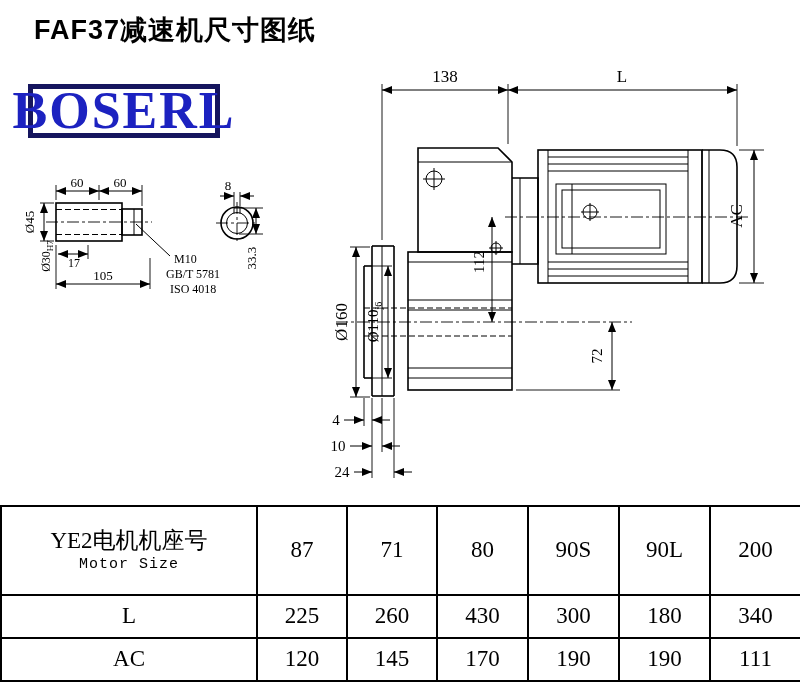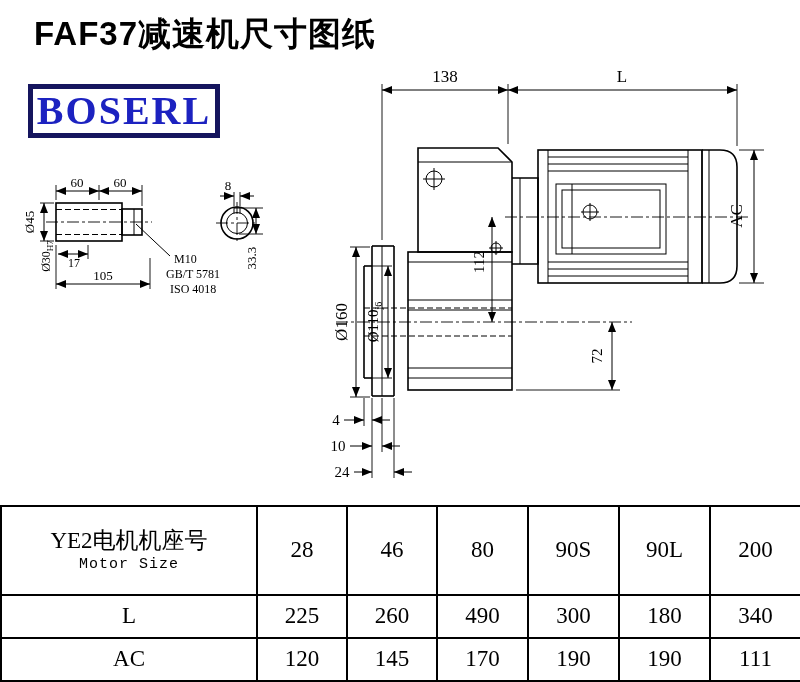--- a/index.html
+++ b/index.html
@@ -1,22 +1,22 @@
 <!DOCTYPE html>
 <html><head>
 <meta charset="utf-8">
 <style>
   html,body { margin:0; padding:0; background:#fff; }
   .page { position:relative; width:800px; height:682px; background:#ffffff; overflow:hidden;
           font-family:"Liberation Sans", sans-serif; }
-  .title { position:absolute; left:34px; top:12px; font-size:33px; font-weight:bold; color:#000;
+  .title { position:absolute; left:34px; top:12px; font-size:27px; font-weight:bold; color:#000;
            letter-spacing:1px; white-space:nowrap; }
   .logo-box { position:absolute; left:28px; top:84px; width:182px; height:44px;
               border:5px solid #15155e; background:#fff; display:flex; align-items:center; justify-content:center; }
-  .logo-text { font-family:"Liberation Serif", serif; font-size:40px; font-weight:bold;
+  .logo-text { font-family:"Liberation Serif", serif; font-size:52px; font-weight:bold;
                color:#1c22c0; letter-spacing:2px; line-height:1; }
   svg.drawing { position:absolute; left:0; top:0; }
 
   
   .o  { fill:none; stroke:#000; stroke-width:1.6; }
   .t  { fill:none; stroke:#000; stroke-width:1; }
   .d  { fill:none; stroke:#000; stroke-width:1; }
   .w  { fill:none; stroke:#000; stroke-width:0.9; }
   .cl { fill:none; stroke:#000; stroke-width:0.9; stroke-dasharray:12 3 3 3; }
   .hd { fill:none; stroke:#000; stroke-width:1; stroke-dasharray:6 3; }
@@ -255,32 +255,32 @@
       <col style="width:91px">
         <col style="width:91px">
         <col style="width:91px">
     </colgroup>
     <tbody>
       <tr class="row-hdr">
         <th>
           <div class="hd-cn">YE2电机机座号</div>
           <div class="hd-en">Motor Size</div>
         </th>
-        <th>28</th>
-        <th>46</th>
+        <th>87</th>
+        <th>71</th>
         <th>80</th>
         <th>90S</th>
         <th>90L</th>
         <th>200</th>
       </tr>
       <tr class="row-val">
         <th>L</th>
         <td>225</td>
         <td>260</td>
-        <td>490</td>
+        <td>430</td>
         <td>300</td>
         <td>180</td>
         <td>340</td>
       </tr>
       <tr class="row-val">
         <th>AC</th>
         <td>120</td>
         <td>145</td>
         <td>170</td>
         <td>190</td>

